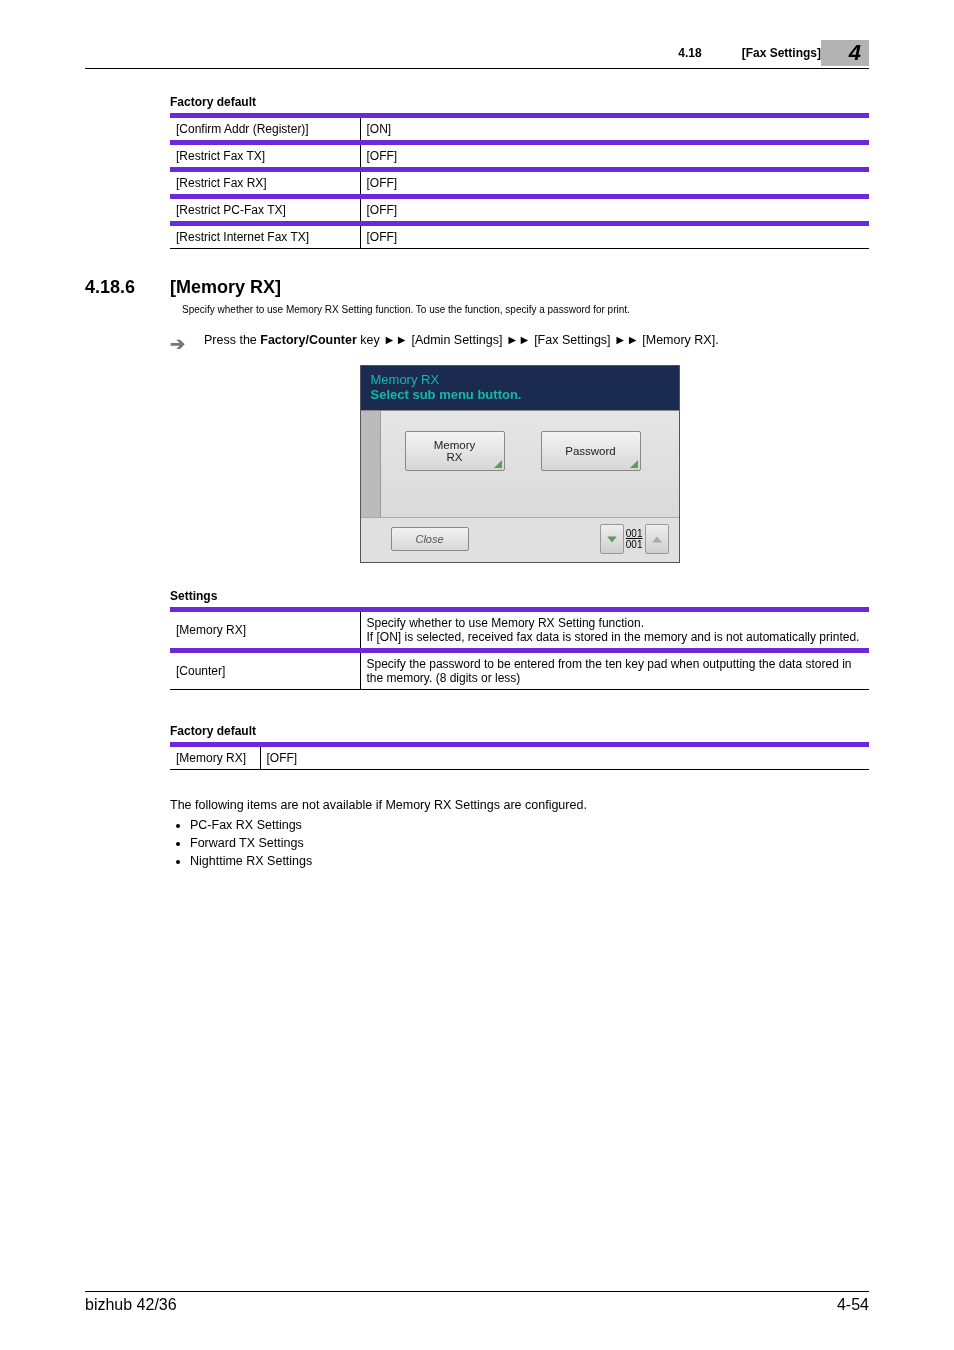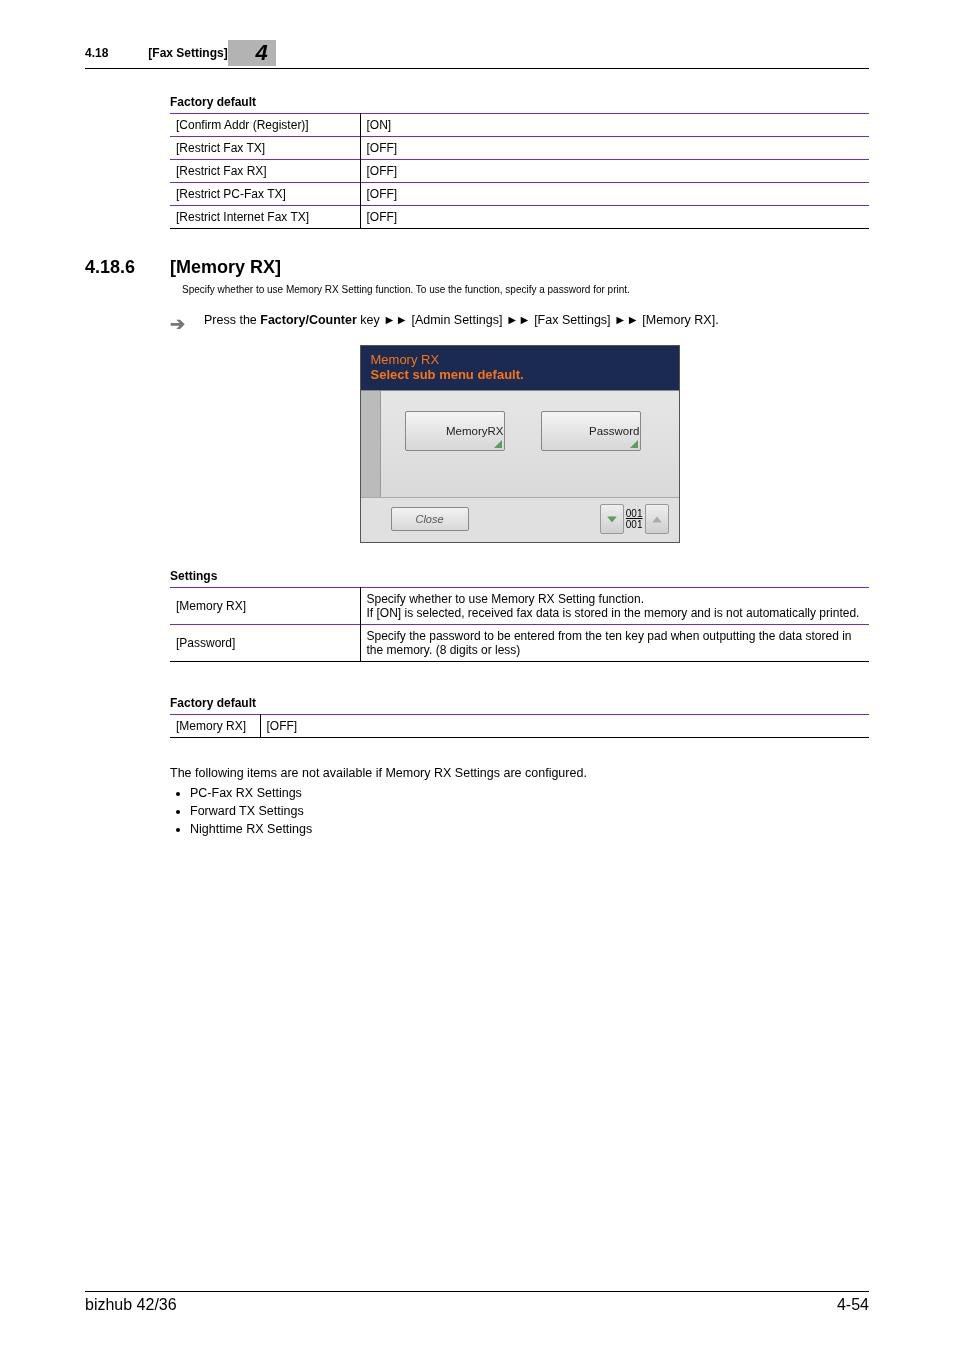--- a/index.html
+++ b/index.html
@@ -12,21 +12,21 @@
     width: 954px;
   }
   .page {
     width: 954px;
     height: 1350px;
     position: relative;
     padding: 40px 85px 40px 85px;
   }
   .header {
     display: flex;
-    justify-content: flex-start;
+    justify-content: flex-end;
     align-items: center;
     border-bottom: 1px solid #000;
     padding-bottom: 2px;
   }
   .header-left {
     font-size: 12px;
     font-weight: bold;
   }
   .header-num {
     display: inline-block;
@@ -56,21 +56,21 @@
   table.simple {
     width: 100%;
     border-collapse: collapse;
     font-size: 12px;
   }
   table.simple th, table.simple td {
     text-align: left;
     font-weight: normal;
     padding: 4px 6px 4px 6px;
   }
-  table.simple tr { border-top: 1px solid #6d28d9; }
+  table.simple tr { border-top: 5px solid #6d28d9; }
   table.simple tr:last-child { border-bottom: 1px solid #000; }
   table.simple td:first-child {
     width: 190px;
     border-right: 1px solid #000;
   }
   table.simple.single td:first-child { width: 90px; }
 
   h2.sect {
     font-size: 18px;
     font-weight: bold;
@@ -83,21 +83,21 @@
   .arrow-lead { width: 34px; flex-shrink: 0; font-size: 18px; color: #777; font-weight: bold;}
   .step-text { font-size: 12.5px; }
 
   .screenshot-wrap { display: flex; justify-content: center; margin: 8px 0 16px 0; }
   .screenshot {
     width: 320px;
     border: 1px solid #555;
   }
   .ss-top {
     background: #1a2a50;
-    color: #f97316;
+    color: #14b8a6;
     padding: 6px 10px 8px 10px;
     font-size: 13px;
   }
   .ss-top .ln2 { font-weight: bold; }
   .ss-body {
     background: linear-gradient(#e6e6e6, #d4d4d4);
     padding: 0 0 0 0;
     border-top: 1px solid #888;
     position: relative;
   }
@@ -113,22 +113,22 @@
     gap: 36px;
     padding: 20px 20px 46px 44px;
   }
   .ss-btn {
     width: 100px; height: 40px;
     background: linear-gradient(#f4f4f4, #d6d6d6);
     border: 1px solid #888;
     border-radius: 2px;
     font-size: 11.5px;
     text-align: center;
-    display: flex; 
-    align-items: center; justify-content: flex-end;
+    display: flex; flex-direction: column;
+    align-items: center; justify-content: center;
     position: relative;
     color: #222;
   }
   .ss-btn .corner {
     position: absolute;
     right: 2px; bottom: 2px;
     width: 0; height: 0;
     border-left: 8px solid transparent;
     border-bottom: 8px solid #5c9c5c;
   }
@@ -233,21 +233,21 @@
       <div class="arrow-lead">➔</div>
       <div class="step-text">
         <span>Press the </span><b>Factory/Counter</b><span> key ►► [Admin Settings] ►► [Fax Settings] ►► [Memory RX].</span>
       </div>
     </div>
 
     <div class="screenshot-wrap">
       <div class="screenshot">
         <div class="ss-top">
           <div class="ln1">Memory RX</div>
-          <div class="ln2">Select sub menu default.</div>
+          <div class="ln2">Select sub menu button.</div>
         </div>
         <div class="ss-body">
           <div class="ss-left-gray"></div>
           <div class="ss-btn-row">
             <div class="ss-btn">
               <span>Memory</span>
               <span>RX</span>
               <div class="corner"></div>
             </div>
             <div class="ss-btn">
@@ -280,21 +280,21 @@
 
     <div class="tbl-title">Settings</div>
     <table class="simple">
       <tbody>
           <tr>
             <td>[Memory RX]</td>
             <td style="white-space:pre-line">Specify whether to use Memory RX Setting function.
 If [ON] is selected, received fax data is stored in the memory and is not automatically printed.</td>
           </tr>
       <tr>
-            <td>[Password]</td>
+            <td>[Counter]</td>
             <td>Specify the password to be entered from the ten key pad when outputting the data stored in the memory. (8 digits or less)</td>
           </tr>
     </tbody>
       </table>
 
     <div class="tbl-title" style="margin-top:34px">Factory default</div>
     <table class="simple single">
       <tbody>
           <tr>
             <td>[Memory RX]</td>

